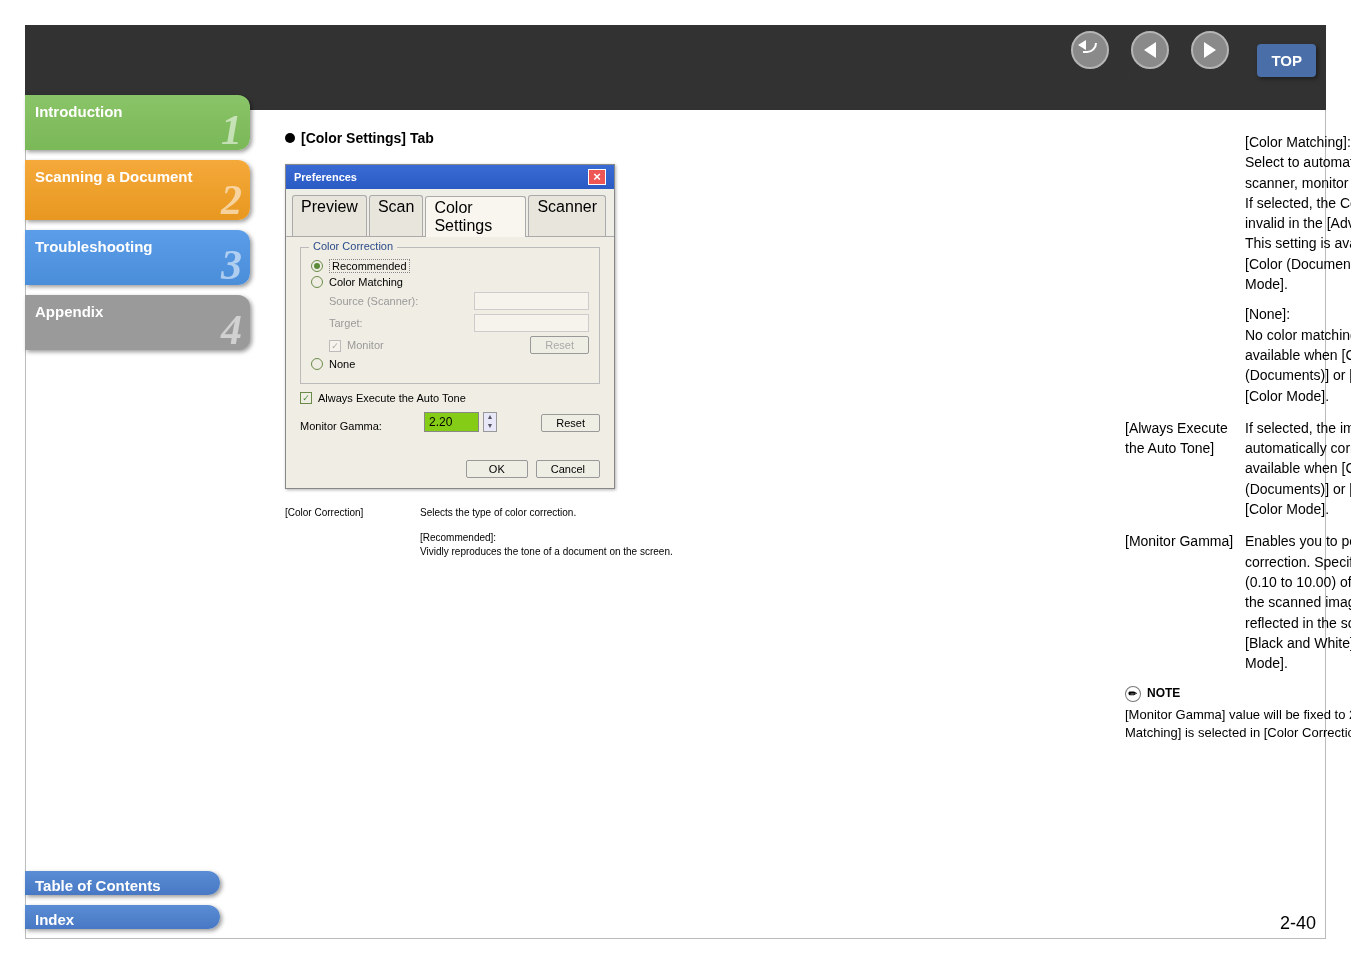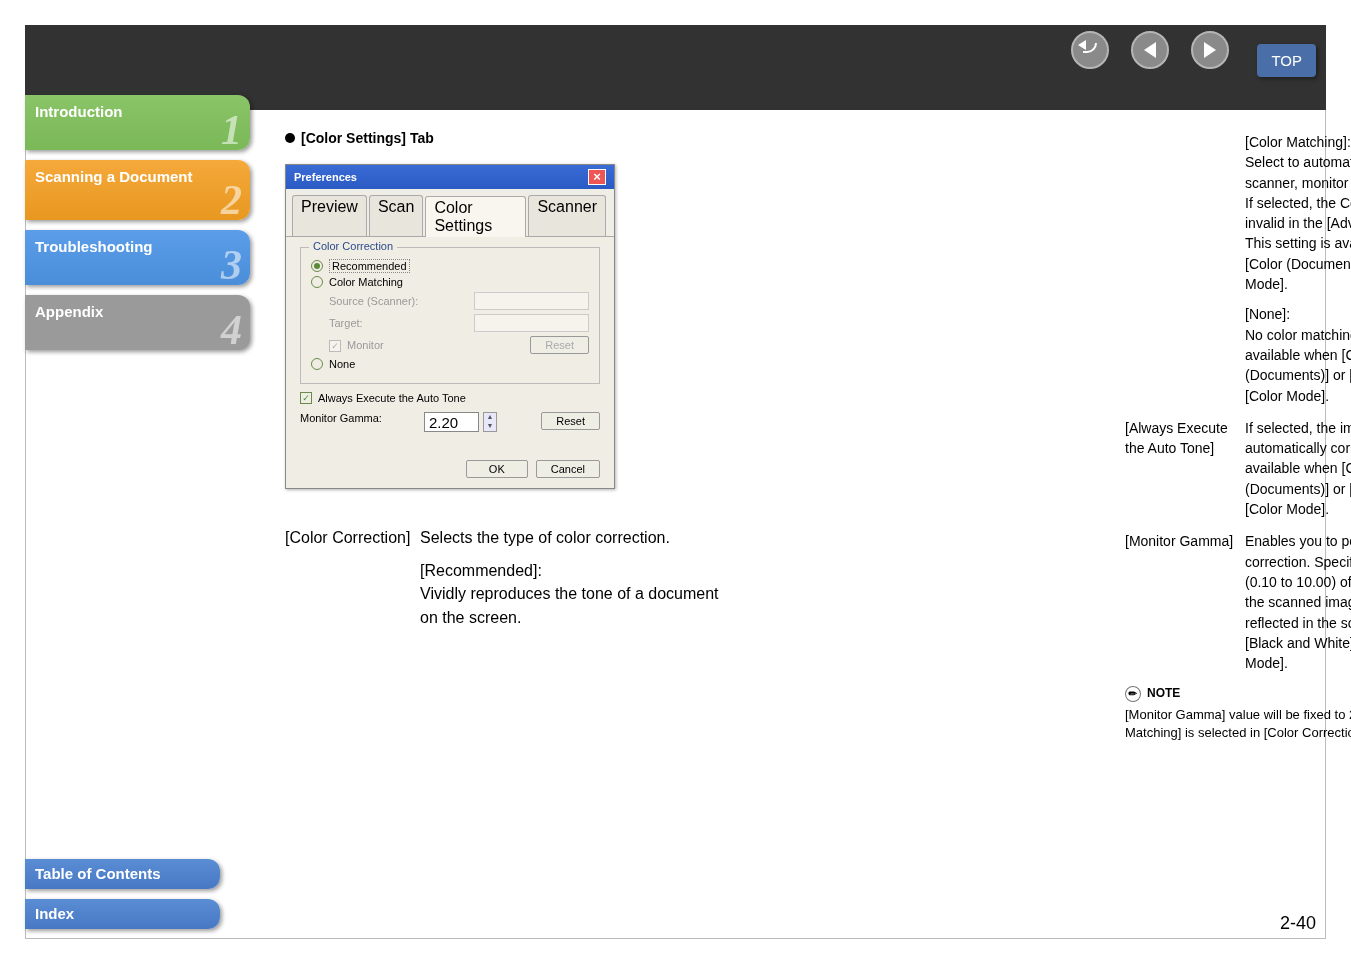--- a/index.html
+++ b/index.html
@@ -7,29 +7,29 @@
 .dark-bar{background:#323232;height:85px;margin:25px 25px 0 25px;position:relative}
 .top-nav{position:absolute;right:10px;top:6px;display:flex;gap:18px;align-items:center}
 .nav-item{display:flex;flex-direction:column;align-items:center;cursor:pointer}
 .nav-circle{width:38px;height:38px;border-radius:50%;background:#8a8a8a;border:2px solid #b5b5b5;display:flex;align-items:center;justify-content:center}
 .nav-label{font-size:11px;font-weight:bold;color:#333;margin-top:3px}
 .nav-arrow-left{width:0;height:0;border-top:8px solid transparent;border-bottom:8px solid transparent;border-right:12px solid #fff}
 .nav-arrow-right{width:0;height:0;border-top:8px solid transparent;border-bottom:8px solid transparent;border-left:12px solid #fff}
 .nav-back-arrow{width:20px;height:15px;position:relative}
 .nav-back-arrow::before{content:"";position:absolute;width:12px;height:8px;border:2px solid #fff;border-top:none;border-left:none;border-radius:0 0 10px 0;top:0;left:3px}
 .nav-back-arrow::after{content:"";position:absolute;left:-2px;top:-3px;width:0;height:0;border-top:5px solid transparent;border-bottom:5px solid transparent;border-right:8px solid #fff}
-.top-btn{background:#4a6fa8;color:#fff;font-weight:normal;font-size:15px;padding:8px 14px;border-radius:4px;box-shadow:2px 2px 4px rgba(0,0,0,0.4);margin-left:10px;margin-top:6px}
+.top-btn{background:#4a6fa8;color:#fff;font-weight:bold;font-size:15px;padding:8px 14px;border-radius:4px;box-shadow:2px 2px 4px rgba(0,0,0,0.4);margin-left:10px;margin-top:6px}
 .sidebar{position:absolute;left:25px;top:95px;width:225px}
 .side-btn{position:relative;height:55px;border-radius:0 12px 12px 0;margin-bottom:10px;color:#fff;padding:8px 10px;font-weight:bold;font-size:15px;line-height:1.2;box-shadow:2px 2px 4px rgba(0,0,0,0.4);cursor:pointer;overflow:hidden}
 .side-btn .num{position:absolute;right:8px;bottom:-5px;font-size:42px;font-style:italic;font-weight:bold;opacity:0.55;font-family:Georgia,serif}
 .side-intro{background:linear-gradient(#8ac468,#7ab858)}
 .side-scan{background:linear-gradient(#f5a93a,#e89820);height:60px}
 .side-trouble{background:linear-gradient(#5b9de8,#4a8dd8)}
 .side-appendix{background:#9a9a9a}
-.side-toc,.side-idx{background:linear-gradient(#5a8dd4,#4878c4);height:30px;padding:6px 10px;font-size:15px}
+.side-toc,.side-idx{background:linear-gradient(#5a8dd4,#4878c4);height:24px;padding:6px 10px;font-size:15px}
 .sidebar-bottom{position:absolute;left:25px;bottom:15px;width:195px}
 .content{position:absolute;left:285px;top:130px;width:1040px}
 .section-title{font-weight:bold;font-size:14px;display:flex;align-items:center;margin-bottom:18px}
 .section-title::before{content:"";display:inline-block;width:10px;height:10px;background:#000;border-radius:50%;margin-right:6px}
 .dialog{width:330px;border:1px solid #888;box-shadow:1px 1px 3px rgba(0,0,0,0.3);background:#f0eee4;font-family:Tahoma,sans-serif;font-size:11px}
 .dlg-title{background:linear-gradient(#3a6ad4,#2a5ac4);color:#fff;font-weight:bold;padding:4px 8px;display:flex;justify-content:space-between;align-items:center}
 .dlg-close{background:#e55;border:1px solid #fff;width:18px;height:16px;color:#fff;text-align:center;line-height:13px;font-weight:bold;font-size:13px}
 .dlg-tabs{display:flex;background:#efeee6;border-bottom:1px solid #aaa;padding:6px 6px 0 6px}
 .dlg-tab{border:1px solid #aaa;border-bottom:none;padding:2px 8px;font-size:16px;background:#e8e6dc;margin-right:2px;border-radius:3px 3px 0 0;cursor:pointer}
 .dlg-tab.active{background:#f8f6ee;position:relative;top:1px}
@@ -40,26 +40,26 @@
 .radio{width:12px;height:12px;border:1px solid #6a8a4a;border-radius:50%;margin-right:6px;display:flex;align-items:center;justify-content:center}
 .radio.checked::after{content:"";width:6px;height:6px;background:#5a8a3a;border-radius:50%}
 .sub-rows{margin-left:18px;color:#999}
 .sub-row{display:flex;align-items:center;justify-content:space-between;margin:4px 0}
 .sub-input{width:115px;height:18px;border:1px solid #ccc;background:#f5f3eb}
 .sub-chk{width:12px;height:12px;border:1px solid #bbb;background:#f5f3eb;margin-right:6px;display:inline-flex;align-items:center;justify-content:center;color:#aaa;font-size:9px}
 .btn{border:1px solid #999;background:#efeee4;padding:2px 14px;font-size:11px;border-radius:2px;cursor:pointer}
 .btn.disabled{color:#aaa}
 .chk-row{display:flex;align-items:center;margin:8px 0}
 .chk{width:12px;height:12px;border:1px solid #6a8a4a;margin-right:6px;display:flex;align-items:center;justify-content:center;color:#4a8a3a;font-size:9px}
-.gamma-row{display:flex;align-items:flex-start;gap:4px}
-.gamma-input{width:55px;height:20px;border:1px solid #888;padding:2px 4px;font-size:15px;background:#ffffff}
+.gamma-row{display:flex;align-items:flex-end;gap:4px}
+.gamma-input{width:55px;height:20px;border:1px solid #888;padding:2px 4px;font-size:12px;background:#84cc16}
 .spinner{width:14px;display:flex;flex-direction:column;border:1px solid #999}
 .spinner div{height:9px;background:#e8e8f8;font-size:7px;text-align:center;line-height:8px;color:#556}
 .dlg-buttons{display:flex;justify-content:flex-end;gap:8px;margin-top:28px}
-.desc-table{margin-top:37px;font-size:16px;line-height:1.45}
+.desc-table{margin-top:17px;font-size:10px;line-height:1.45}
 .desc-row{display:flex;margin-bottom:6px}
 .desc-term{width:135px;flex-shrink:0}
 .desc-body{flex:1}
 .desc-sub{margin-left:135px;margin-top:10px}
 .right-col{position:absolute;left:840px;top:2px;width:380px;font-size:14px;line-height:1.45}
 .rc-block{display:flex;margin-bottom:12px}
 .rc-term{width:120px;flex-shrink:0}
 .rc-body{flex:1}
 .note-block{margin-top:10px}
 .note-head{display:flex;align-items:center;font-weight:bold;font-size:12px}

